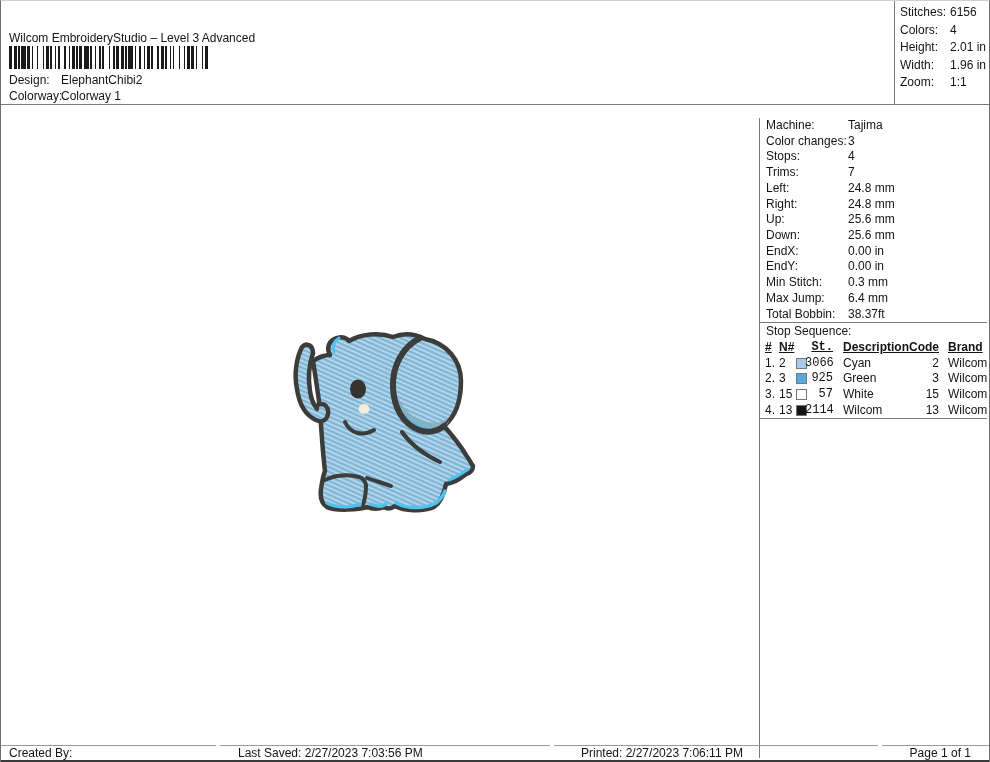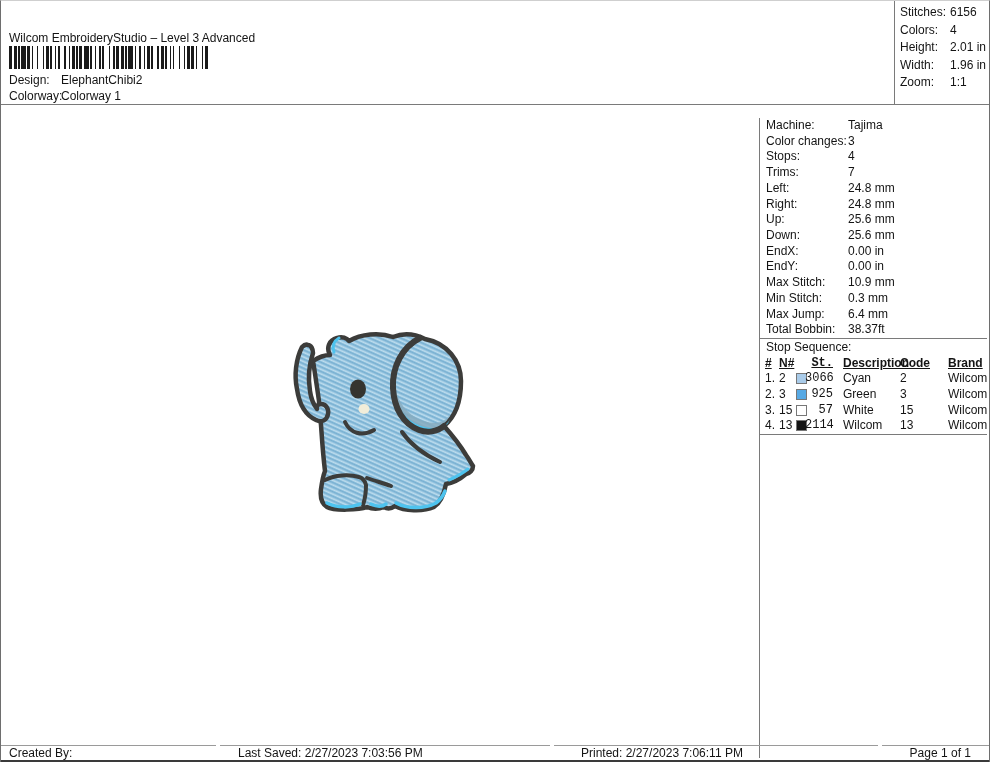--- a/index.html
+++ b/index.html
@@ -29,21 +29,21 @@
   .panel-sep{height:0;border-top:1px solid #7a7a7a;}
   .ss-title{height:16.5px;line-height:16.5px;font-size:12px;padding-left:6px;}
   .t-row{position:relative;height:15.7px;line-height:15.7px;font-size:12px;}
   .t-head span{font-weight:bold;text-decoration:underline;}
   .cell{position:absolute;white-space:nowrap;}
   .c1{left:5px;width:14px;}
   .c2{left:19px;width:16px;}
   .swatch{position:absolute;left:36px;top:2px;width:11px;height:11px;border:1px solid #777;box-sizing:border-box;}
   .c3{left:45px;width:28px;text-align:right;font-family:Liberation Mono, monospace;}
   .c4{left:83px;width:56px;}
-  .c5{left:140px;width:39px;text-align:left;}
+  .c5{left:140px;width:39px;text-align:right;}
   .c6{left:188px;}
   
   .design-svg{position:absolute;left:288px;top:330px;}
   
   .f-cell{position:absolute;top:744px;height:16px;line-height:15px;font-size:12px;border-top:1px solid #9a9a9a;box-sizing:border-box;white-space:nowrap;}
   .f1{left:0;width:215px;padding-left:8px;}
   .f2{left:219px;width:330px;padding-left:18px;}
   .f3{left:553px;width:324px;padding-left:27px;}
   .f4{left:881px;width:109px;text-align:right;padding-right:20px;}
   .bottom-border{position:absolute;left:0;bottom:0;width:990px;height:2.5px;background:#3a3a3a;}
@@ -170,24 +170,20 @@
       </div>
     <div class="mi-row">
         <span class="lbl">EndX:</span>
         <span class="val">0.00 in</span>
       </div>
     <div class="mi-row">
         <span class="lbl">EndY:</span>
         <span class="val">0.00 in</span>
       </div>
     <div class="mi-row">
-        <span class="lbl">Max Stitch:</span>
-        <span class="val">10.9 mm</span>
-      </div>
-    <div class="mi-row">
         <span class="lbl">Min Stitch:</span>
         <span class="val">0.3 mm</span>
       </div>
     <div class="mi-row">
         <span class="lbl">Max Jump:</span>
         <span class="val">6.4 mm</span>
       </div>
     <div class="mi-row">
         <span class="lbl">Total Bobbin:</span>
         <span class="val">38.37ft</span>

